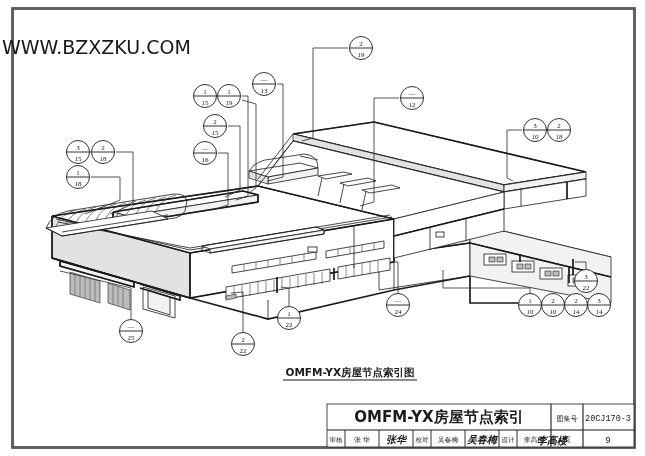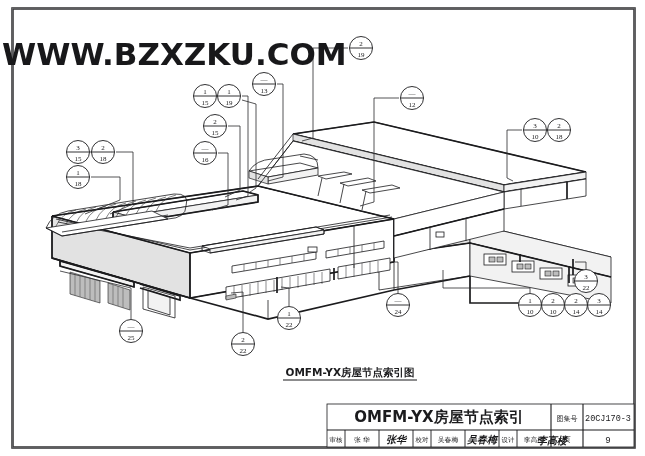--- a/index.html
+++ b/index.html
@@ -25,26 +25,26 @@
     left: 0; top: 0;
     width: 645px;
     height: 456px;
     display: block;
   }
   .watermark {
     position: absolute;
     left: 2px;
     top: 36px;
     font-family: "DejaVu Sans", sans-serif;
-    font-size: 31px;
+    font-size: 19px;
     letter-spacing: 0px;
     color: #18181a;
     white-space: nowrap;
     z-index: 5;
-    font-weight: 700;
+    font-weight: 400;
   }
   .cap-text {
     font-family: "DejaVu Sans", sans-serif;
   }
 </style>
 </head>
 <body>
 
 <div id="page">
 

